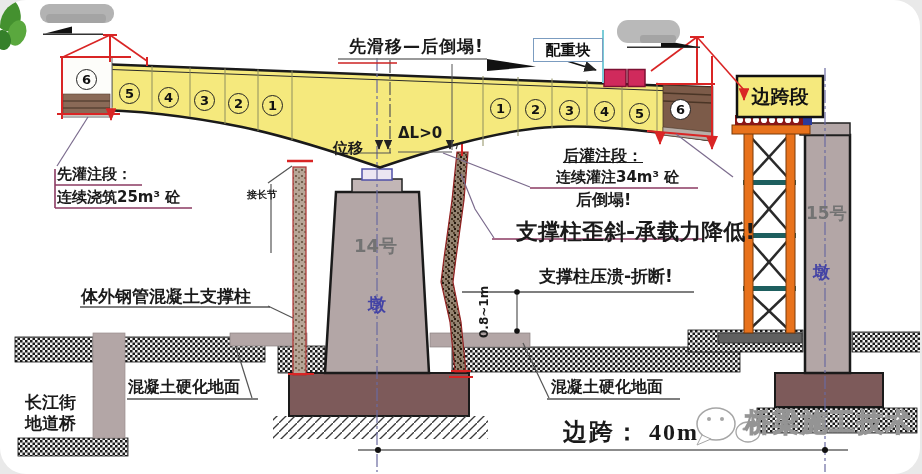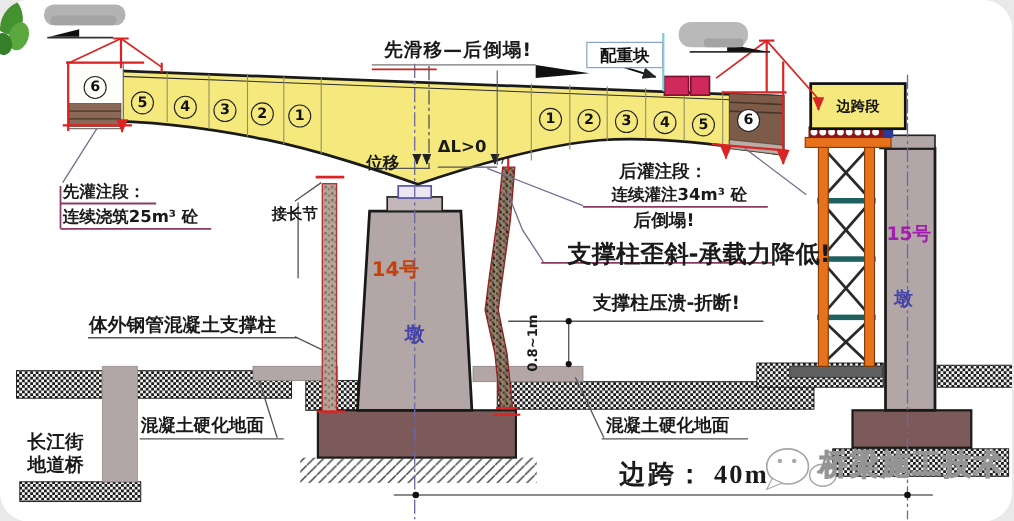--- a/index.html
+++ b/index.html
@@ -262,48 +262,48 @@
 
 <div class="boxlbl" style="left:533px;top:38px;width:70px;height:24px;border:1.5px solid #7b9cc0;background:#fff;font-size:15px;">配重块</div>
 
 <div class="lbl" style="left:333px;top:140px;font-size:15px;">位移</div>
 
 <div class="lbl" style="left:398px;top:125px;font-size:15px;">ΔL&gt;0</div>
 
 <div class="lbl" style="left:57px;top:166px;font-size:15px;">先灌注段：</div>
 <div class="lbl" style="left:57px;top:189px;font-size:15px;">连续浇筑25m³ 砼</div>
 
-<div class="lbl vert" style="left:247px;top:184px;font-size:14px;">接长节</div>
+<div class="lbl vert" style="left:247px;top:184px;font-size:10px;">接长节</div>
 
 <div class="lbl" style="left:81px;top:287px;font-size:17px;">体外钢管混凝土支撑柱</div>
 
-<div class="lbl" style="left:563px;top:147px;font-size:16px;">后灌注段：</div>
+<div class="lbl" style="left:563px;top:147px;font-size:16px;text-decoration:underline;">后灌注段：</div>
 <div class="lbl" style="left:556px;top:169px;font-size:15px;">连续灌注34m³ 砼</div>
 <div class="lbl" style="left:576px;top:191px;font-size:16px;">后倒塌!</div>
 
 <div class="lbl" style="left:496px;top:219px;font-size:22px;margin-left:20px;">支撑柱歪斜-承载力降低!</div>
 
 <div class="lbl" style="left:539px;top:267px;font-size:17px;">支撑柱压溃-折断!</div>
 
 <div class="lbl rot" style="left:459px;top:305px;font-size:12px;">0.8~1m</div>
 
 <div class="lbl" style="left:128px;top:378px;font-size:16px;">混凝土硬化地面</div>
 <div class="lbl" style="left:551px;top:378px;font-size:16px;">混凝土硬化地面</div>
 
 <div class="lbl" style="left:25px;top:393px;font-size:17px;">长江街</div>
 <div class="lbl" style="left:25px;top:414px;font-size:17px;">地道桥</div>
 
 <div class="lbl" style="left:563px;top:419px;font-size:24px;letter-spacing:2px;font-family:Liberation Serif, serif;">边跨： 40m</div>
 
-<div class="lbl" style="left:338px;top:236px;font-size:18px;color:#c2410c;">14号</div>
+<div class="lbl" style="left:354px;top:236px;font-size:18px;color:#737373;">14号</div>
 <div class="lbl" style="left:368px;top:295px;font-size:18px;color:#4343a5;">墩</div>
-<div class="lbl" style="left:806px;top:204px;font-size:17px;color:#a21caf;">15号</div>
+<div class="lbl" style="left:806px;top:204px;font-size:17px;color:#737373;">15号</div>
 <div class="lbl" style="left:813px;top:263px;font-size:17px;color:#4343a5;">墩</div>
 
-<div class="boxlbl" style="left:737px;top:77px;width:86px;height:40px;font-size:13px;">边跨段</div>
+<div class="boxlbl" style="left:737px;top:77px;width:86px;height:40px;font-size:19px;">边跨段</div>
 
 <span class="seg" style="left:76px;top:69px;">6</span>
 <span class="seg" style="left:119px;top:83px;">5</span>
 <span class="seg" style="left:158px;top:87px;">4</span>
 <span class="seg" style="left:194px;top:90px;">3</span>
 <span class="seg" style="left:228px;top:93px;">2</span>
 <span class="seg" style="left:262px;top:95px;">1</span>
 <span class="seg" style="left:490px;top:98px;">1</span>
 <span class="seg" style="left:525px;top:99px;">2</span>
 <span class="seg" style="left:559px;top:100px;">3</span>

